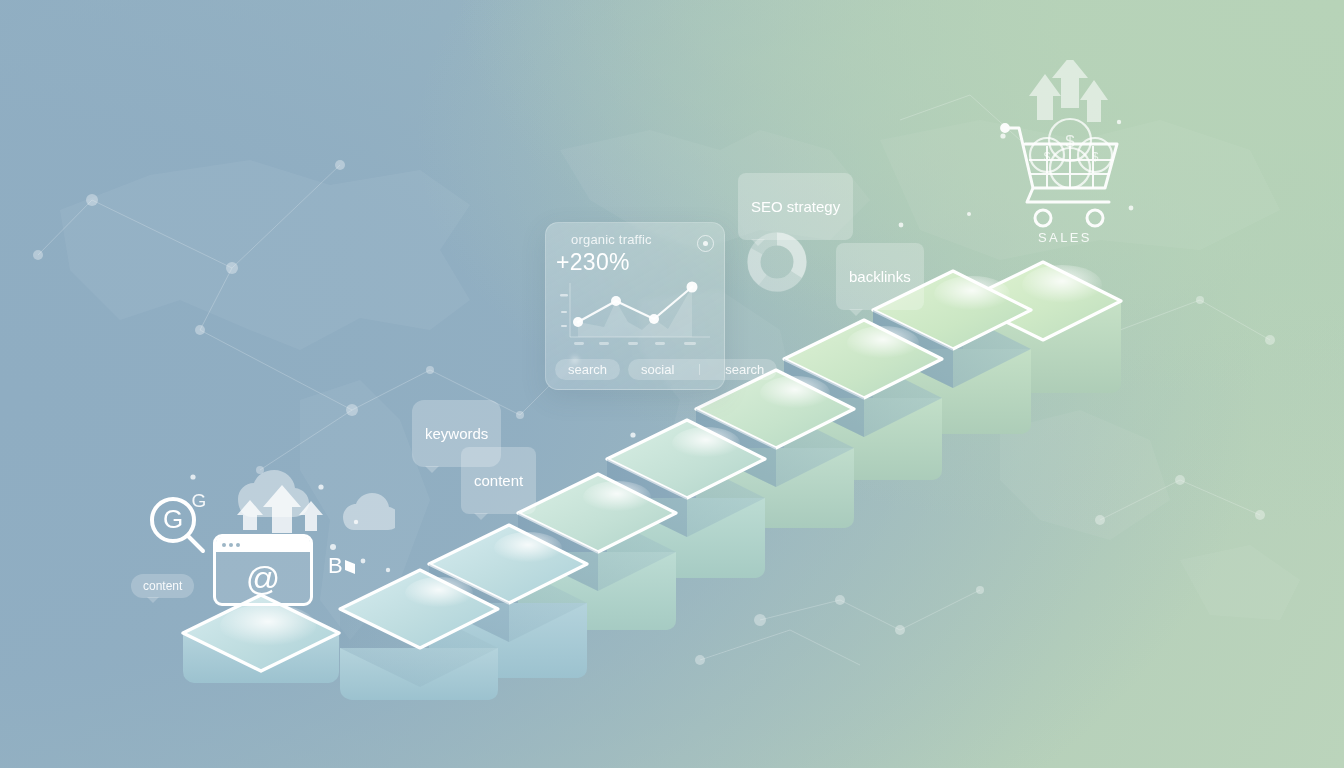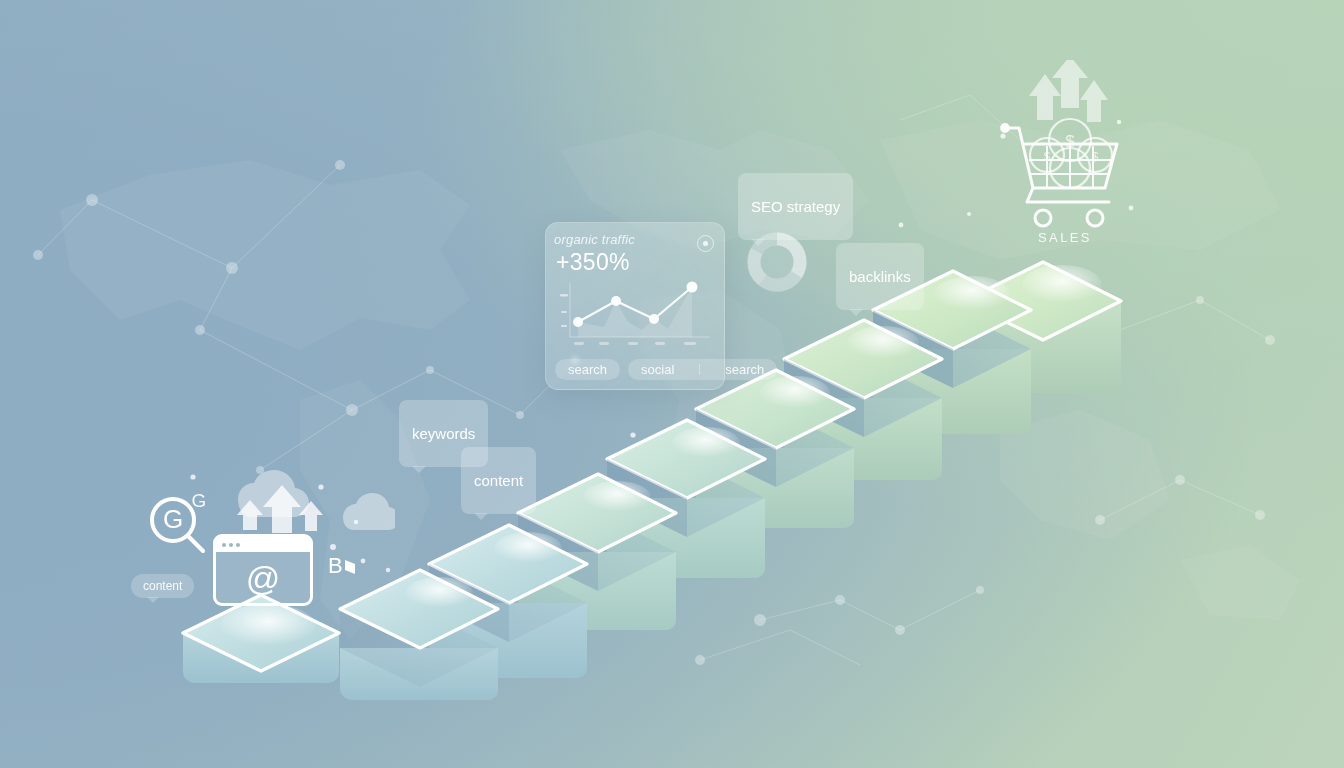--- a/index.html
+++ b/index.html
@@ -22,21 +22,21 @@
   .steps-svg{position:absolute;left:0;top:0;width:1344px;height:768px;}
 
   
   .card{
     position:absolute;left:545px;top:222px;width:178px;height:166px;border-radius:13px;
     background:linear-gradient(150deg, rgba(236,245,243,0.30), rgba(225,238,236,0.16));
     border:1px solid rgba(255,255,255,0.22);
     box-shadow:0 8px 26px rgba(70,95,110,0.13);
     backdrop-filter:blur(2px);
   }
-  .card-title{position:absolute;left:8px;top:9px;font-size:13px;color:rgba(255,255,255,0.82);letter-spacing:.2px;font-style:italic;}
+  .card-title{position:absolute;left:25px;top:9px;font-size:13px;color:rgba(255,255,255,0.82);letter-spacing:.2px;}
   .card-big{position:absolute;left:10px;top:26px;font-size:23px;color:#ffffff;letter-spacing:.3px;}
   .card-target{position:absolute;right:10px;top:12px;width:15px;height:15px;border-radius:50%;
     border:1.6px solid rgba(255,255,255,0.62);display:flex;align-items:center;justify-content:center;}
   .card-target i{width:5px;height:5px;border-radius:50%;background:rgba(255,255,255,0.8);display:block;}
   .chart-svg{position:absolute;left:4px;top:52px;width:170px;height:78px;}
   .pills{position:absolute;left:9px;bottom:9px;display:flex;gap:8px;align-items:center;}
   .pill{height:21px;border-radius:11px;background:rgba(255,255,255,0.20);
     display:flex;align-items:center;justify-content:center;padding:0 13px;
     font-size:13px;color:rgba(255,255,255,0.88);}
   .pill.dual{padding:0 4px;gap:16px;}
@@ -50,21 +50,21 @@
   }
   .tag::after{content:"";position:absolute;left:13px;bottom:-6px;width:0;height:0;
     border-left:7px solid transparent;border-right:7px solid transparent;
     border-top:7px solid rgba(255,255,255,0.24);}
   .tag.small{font-size:12px;padding:6px 12px;border-radius:12px;background:rgba(255,255,255,0.22);color:rgba(255,255,255,0.92);}
   .tag.small::after{border-top-color:rgba(255,255,255,0.22);left:16px;bottom:-5px;
     border-left-width:6px;border-right-width:6px;border-top-width:6px;}
 
   #tag-seo{left:738px;top:173px;}
   #tag-backlinks{left:836px;top:243px;}
-  #tag-keywords{left:399px;top:400px;}
+  #tag-keywords{left:412px;top:400px;border-radius:12px;}
   #tag-content{left:461px;top:447px;}
   #tag-content-small{left:131px;top:574px;}
 
   
   .donut{position:absolute;left:742px;top:227px;width:70px;height:70px;}
 
   
   .sales{position:absolute;left:985px;top:60px;width:160px;height:200px;}
   .sales-label{position:absolute;left:0;top:170px;width:160px;text-align:center;
     font-size:13px;letter-spacing:2.4px;color:rgba(255,255,255,0.88);}
@@ -275,21 +275,21 @@
 
     <g>
       <path d="M183 633 L339 633 L339 672 Q339 681 329 683 L194 683 Q183 681 183 671 Z" fill="url(#f1)"></path>
       <path d="M183 633 L261 595 L339 633 L261 671 Z" fill="url(#t1)" stroke="#ffffff" stroke-width="3.4" stroke-linejoin="round"></path>
       <ellipse cx="268" cy="626" rx="48" ry="22" fill="url(#glow)"></ellipse>
     </g>
   </svg>
 
   <div class="card">
     <div class="card-title">organic traffic</div>
-    <div class="card-big">+350%</div>
+    <div class="card-big">+230%</div>
     <div class="card-target">
         <i></i>
       </div>
 
     <svg class="chart-svg" viewBox="0 0 170 78">
       <g stroke="rgba(255,255,255,0.35)" stroke-width="1" fill="none">
         <path d="M20 8 L20 62 L160 62"></path>
       </g>
       <g fill="rgba(255,255,255,0.55)">
         <rect x="10" y="19" width="8" height="2.5" rx="1.2"></rect>

